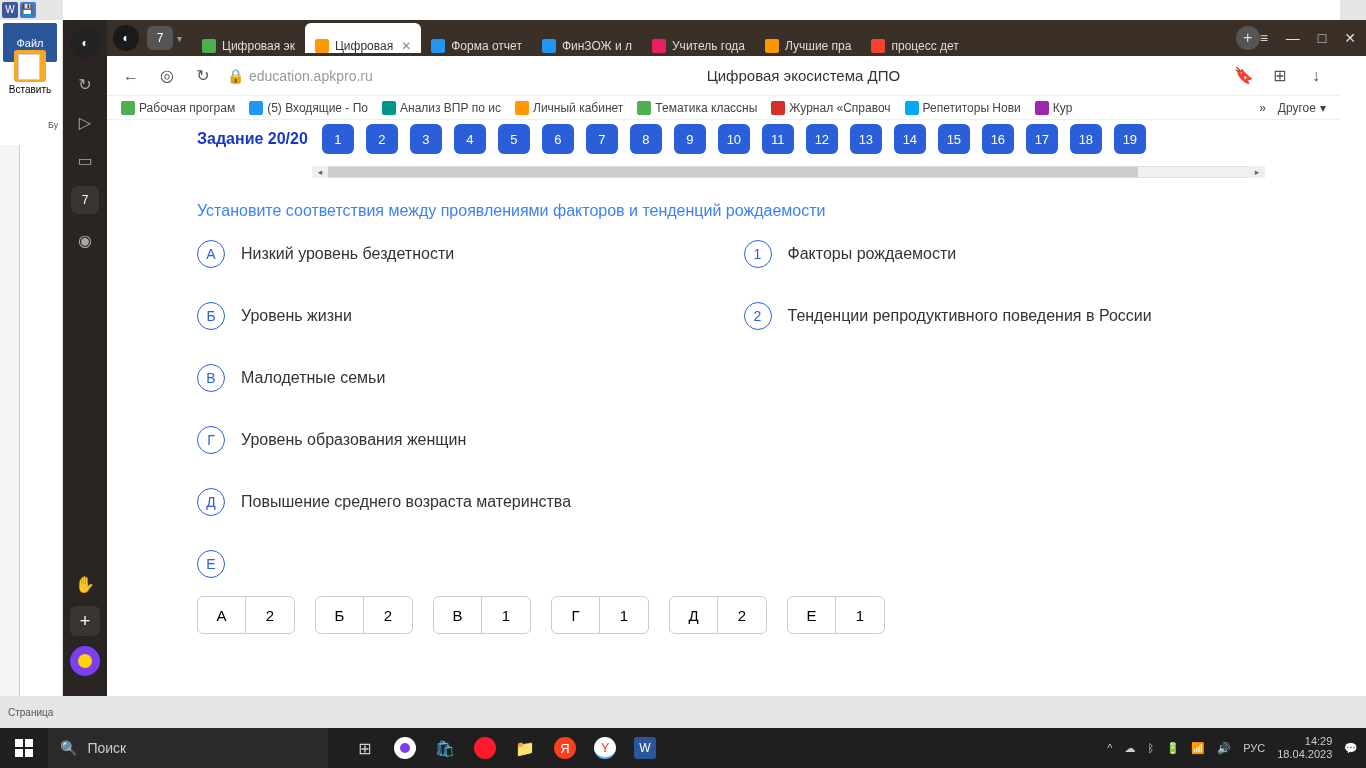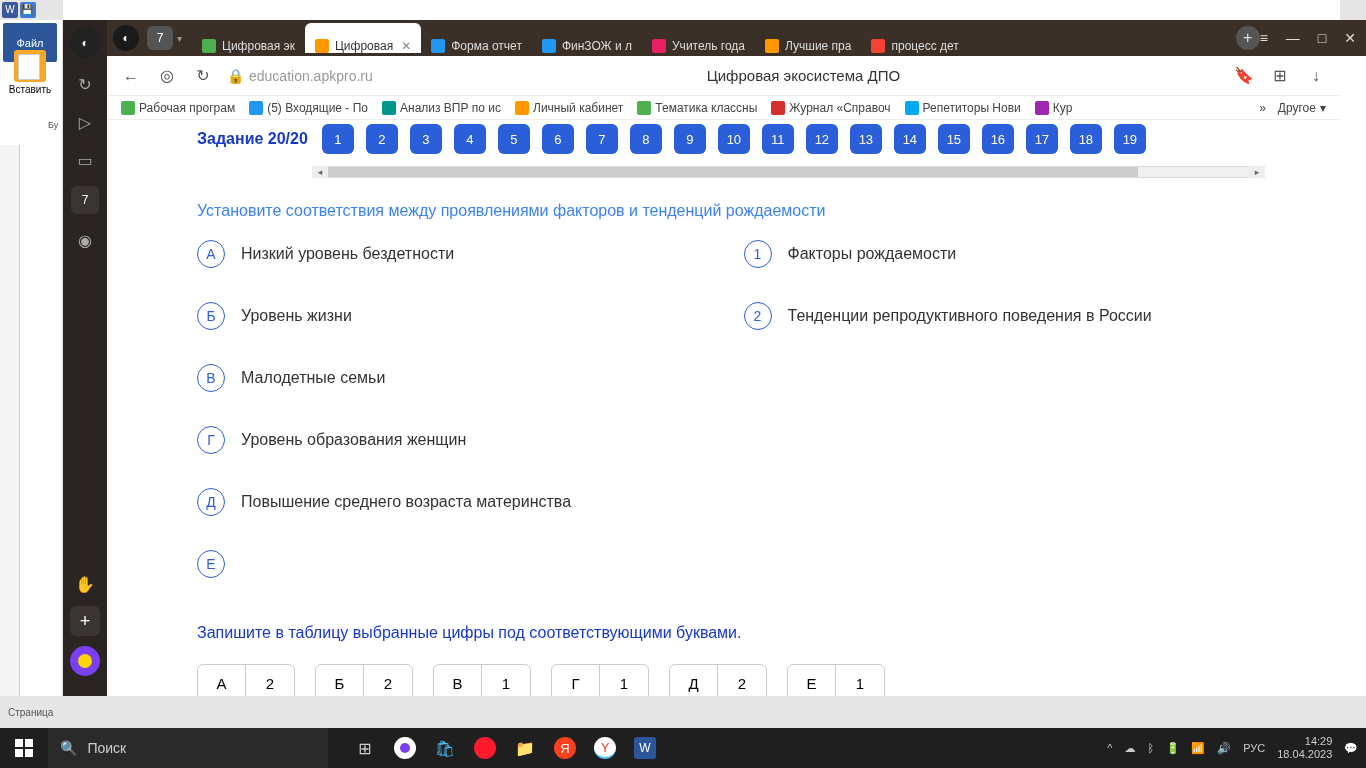--- a/index.html
+++ b/index.html
@@ -301,21 +301,20 @@
         <div class="opt">
           <div class="opt-circle">1</div>
           <div class="opt-text">Факторы рождаемости</div>
         </div>
         <div class="opt">
           <div class="opt-circle">2</div>
           <div class="opt-text">Тенденции репродуктивного поведения в России</div>
         </div>
       </div>
   </div>
-  <div class="instruction">Запишите в таблицу выбранные цифры под соответствующими буквами.</div>
   <div class="answer-row" id="answer-row">
       <div class="answer-box">
         <div class="answer-letter">А</div>
         <div class="answer-num">2</div>
       </div>
       <div class="answer-box">
         <div class="answer-letter">Б</div>
         <div class="answer-num">2</div>
       </div>
       <div class="answer-box">

